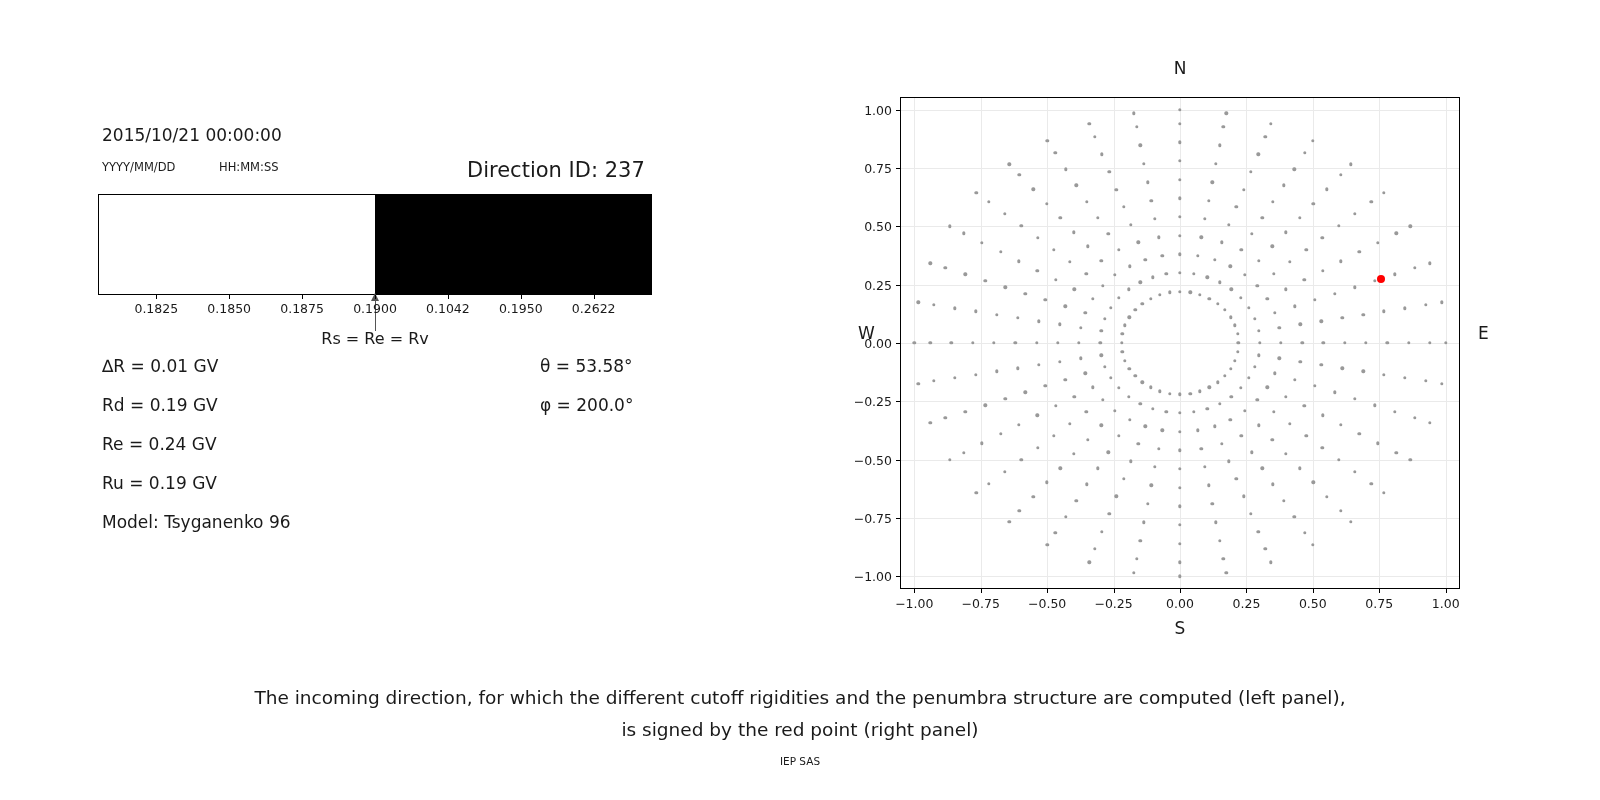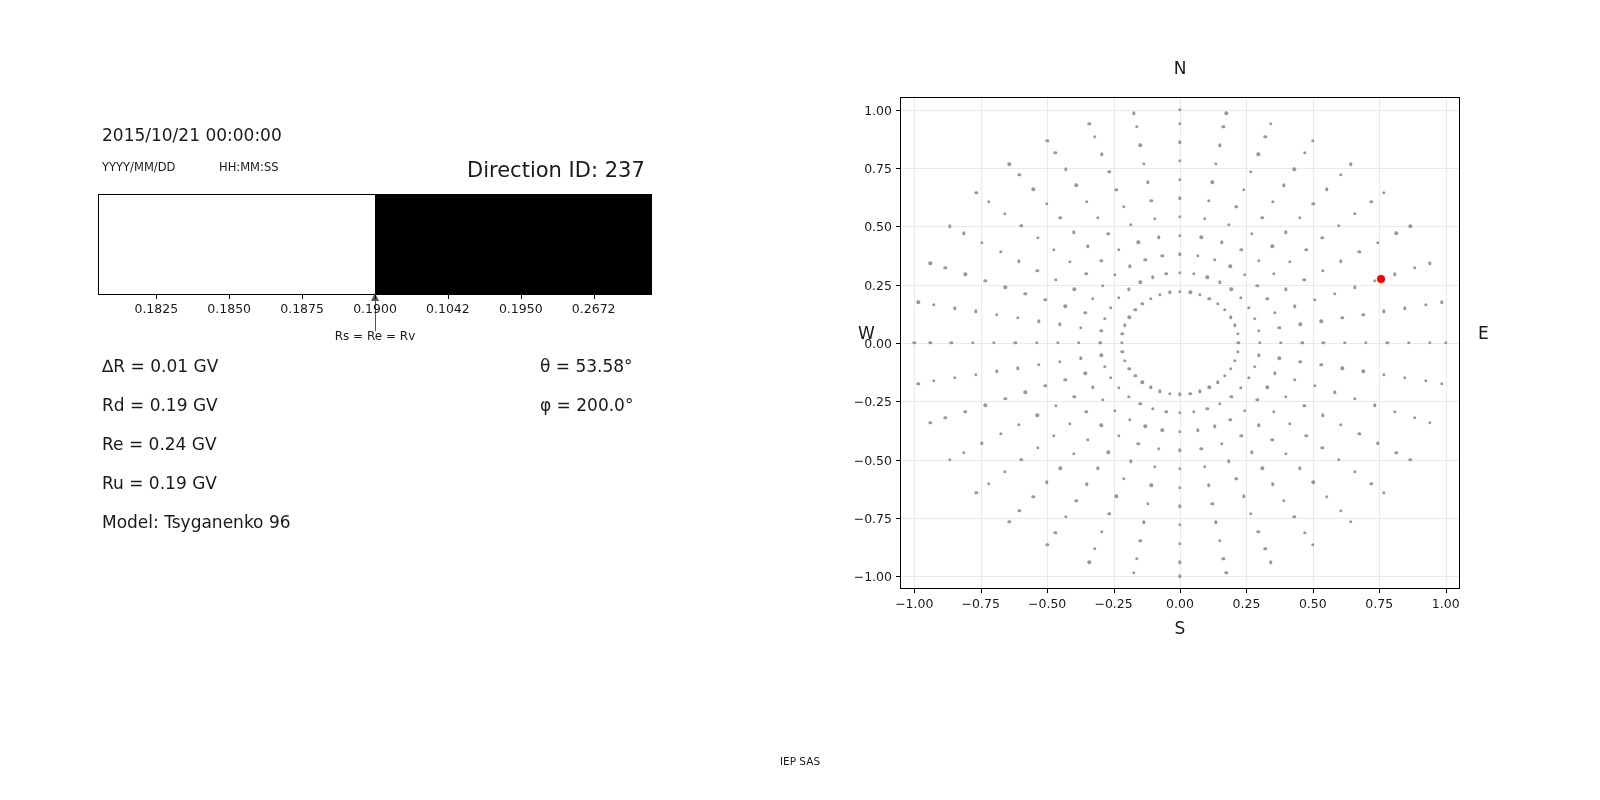--- a/index.html
+++ b/index.html
@@ -111,21 +111,21 @@
     width: 0; height: 0;
     border-left: 4.5px solid transparent;
     border-right: 4.5px solid transparent;
     border-bottom: 8px solid #555555;
   }
   #rs-label {
     position: absolute;
     left: 277px;
     top: 135px;
     transform: translateX(-50%);
-    font-size: 12px;
+    font-size: 16px;
     color: #1a1a1a;
     white-space: nowrap;
     text-align: right;
   }
 
   
   .val-line {
     position: absolute;
     font-size: 17px;
     color: #1a1a1a;
@@ -268,21 +268,21 @@
         <div class="p-tick-label" style="left: 131.211px;">0.1850</div>
         <div class="p-tick" style="left: 204.105px;"></div>
         <div class="p-tick-label" style="left: 204.105px;">0.1875</div>
         <div class="p-tick" style="left: 277px;"></div>
         <div class="p-tick-label" style="left: 277px;">0.1900</div>
         <div class="p-tick" style="left: 349.895px;"></div>
         <div class="p-tick-label" style="left: 349.895px;">0.1042</div>
         <div class="p-tick" style="left: 422.789px;"></div>
         <div class="p-tick-label" style="left: 422.789px;">0.1950</div>
         <div class="p-tick" style="left: 495.684px;"></div>
-        <div class="p-tick-label" style="left: 495.684px;">0.2672</div>
+        <div class="p-tick-label" style="left: 495.684px;">0.2622</div>
       </div>
   </div>
 
   <div class="val-line" id="val-dr">∆R = 0.01 GV</div>
   <div class="val-line" id="val-rd">Rd = 0.19 GV</div>
   <div class="val-line" id="val-re">Re = 0.24 GV</div>
   <div class="val-line" id="val-ru">Ru = 0.19 GV</div>
   <div class="val-line" id="val-model">Model: Tsyganenko 96</div>
   <div class="val-line" id="val-theta">θ = 53.58°</div>
   <div class="val-line" id="val-phi">φ = 200.0°</div>
@@ -752,14 +752,16 @@
       <div class="tickmark-y" style="left: 66px; top: 186.333px;"></div>
       <div class="ax-tick-y" style="left: 14px; width: 48px; top: 186.333px;">0.50</div>
       <div class="tickmark-y" style="left: 66px; top: 128px;"></div>
       <div class="ax-tick-y" style="left: 14px; width: 48px; top: 128px;">0.75</div>
       <div class="tickmark-y" style="left: 66px; top: 69.6667px;"></div>
       <div class="ax-tick-y" style="left: 14px; width: 48px; top: 69.6667px;">1.00</div>
     </div>
 </div>
 
 <div id="caption">
+  <div>The incoming direction, for which the different cutoff rigidities and the penumbra structure are computed (left panel),</div>
+  <div>is signed by the red point (right panel)</div>
 </div>
 <div id="footer">IEP SAS</div>
 
 </body></html>

